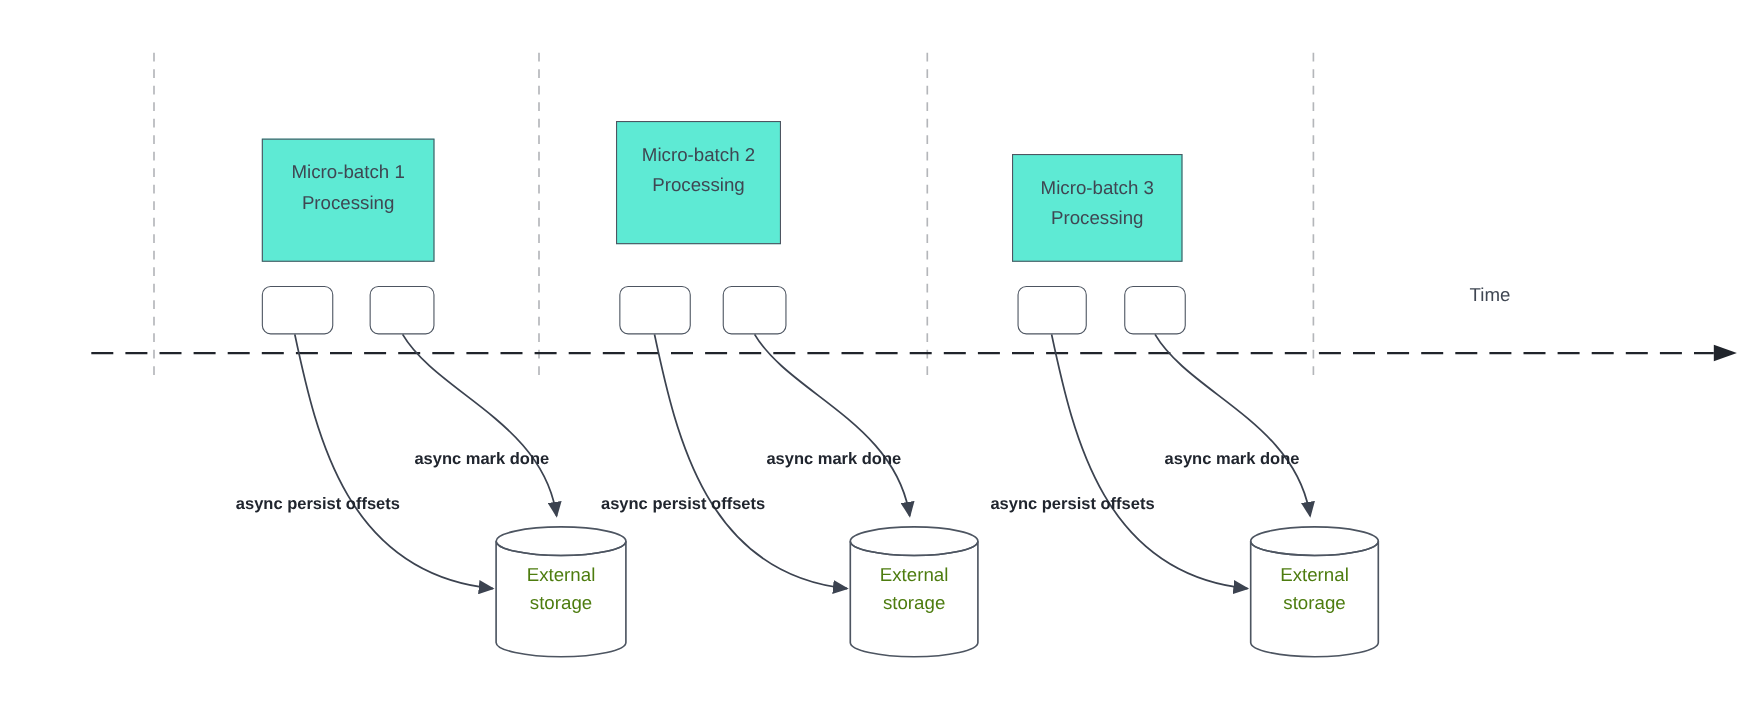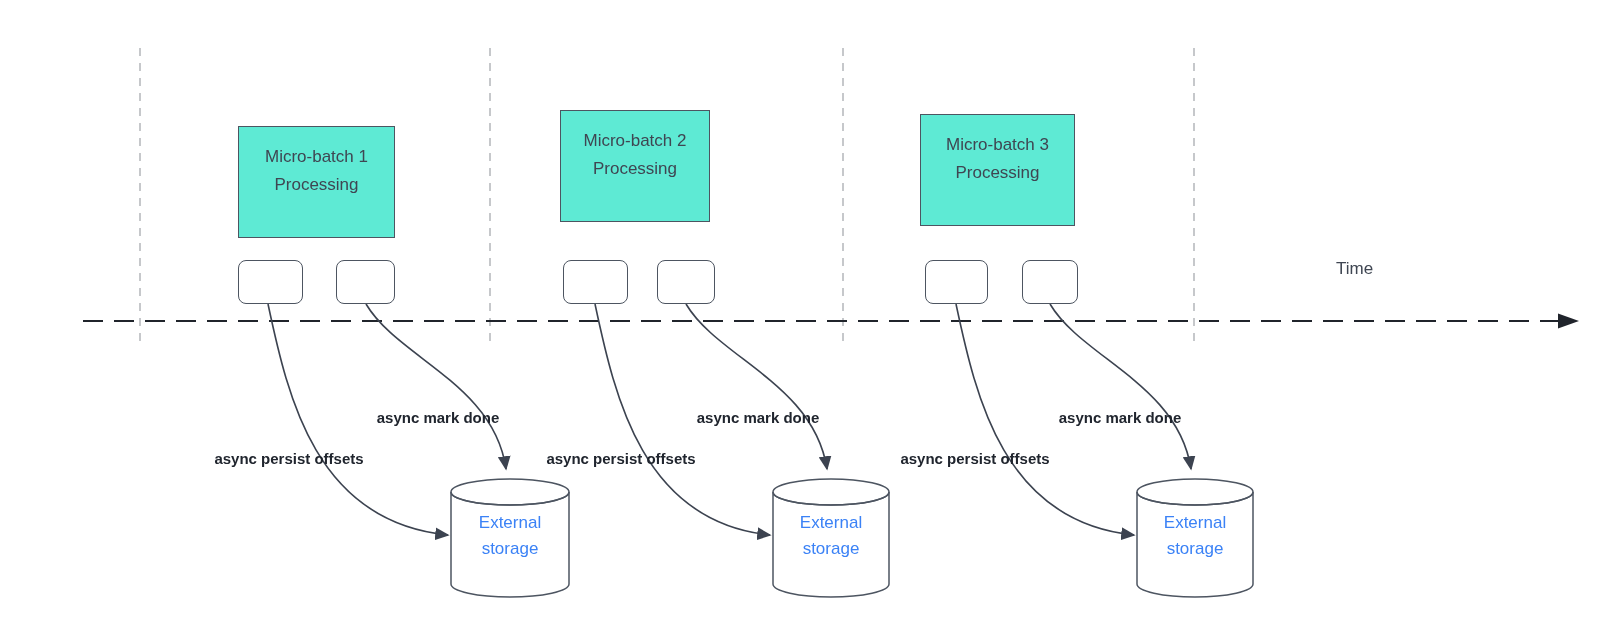--- a/index.html
+++ b/index.html
@@ -33,21 +33,21 @@
     font-size: 15px;
     font-weight: bold;
     color: #20252e;
     text-align: center;
     white-space: nowrap;
     margin-top: 29px;
   }
   .cyl-label {
     font-size: 17px;
     line-height: 26px;
-    color: #3b82f6;
+    color: #4d7c0f;
     text-align: center;
   }
   .time-label {
     font-size: 17px;
     color: #3f4652;
   }
   .gridline { stroke: #b4b6ba; stroke-width: 1.5; stroke-dasharray: 8 7; }
   .axis { stroke: #20242b; stroke-width: 2; stroke-dasharray: 20 11; }
   .flow { fill: none; stroke: #3c4350; stroke-width: 1.6; }
   .cyl-body { fill: #ffffff; stroke: #4d5561; stroke-width: 1.5; }
@@ -115,21 +115,21 @@
   </div>
   <div class="abs small-box" style="left:563px; top:260px; width:65px; height:44px;"></div>
   <div class="abs small-box" style="left:657px; top:260px; width:58px; height:44px;"></div>
   <div class="abs arrow-label" style="left:521px; top:421px; width:200px;">async persist offsets</div>
   <div class="abs arrow-label" style="left:658px; top:380px; width:200px;">async mark done</div>
   <div class="abs cyl-label" style="left:771px; top:510px; width:120px;">
     <div>External</div>
     <div>storage</div>
   </div>
 
-  <div class="abs proc-box" style="left:920px; top:114px; width:155px; height:112px;">
+  <div class="abs proc-box" style="left:920px; top:140px; width:155px; height:98px;">
     <div>Micro-batch 3</div>
     <div>Processing</div>
   </div>
   <div class="abs small-box" style="left:925px; top:260px; width:63px; height:44px;"></div>
   <div class="abs small-box" style="left:1022px; top:260px; width:56px; height:44px;"></div>
   <div class="abs arrow-label" style="left:875px; top:421px; width:200px;">async persist offsets</div>
   <div class="abs arrow-label" style="left:1020px; top:380px; width:200px;">async mark done</div>
   <div class="abs cyl-label" style="left:1135px; top:510px; width:120px;">
     <div>External</div>
     <div>storage</div>

